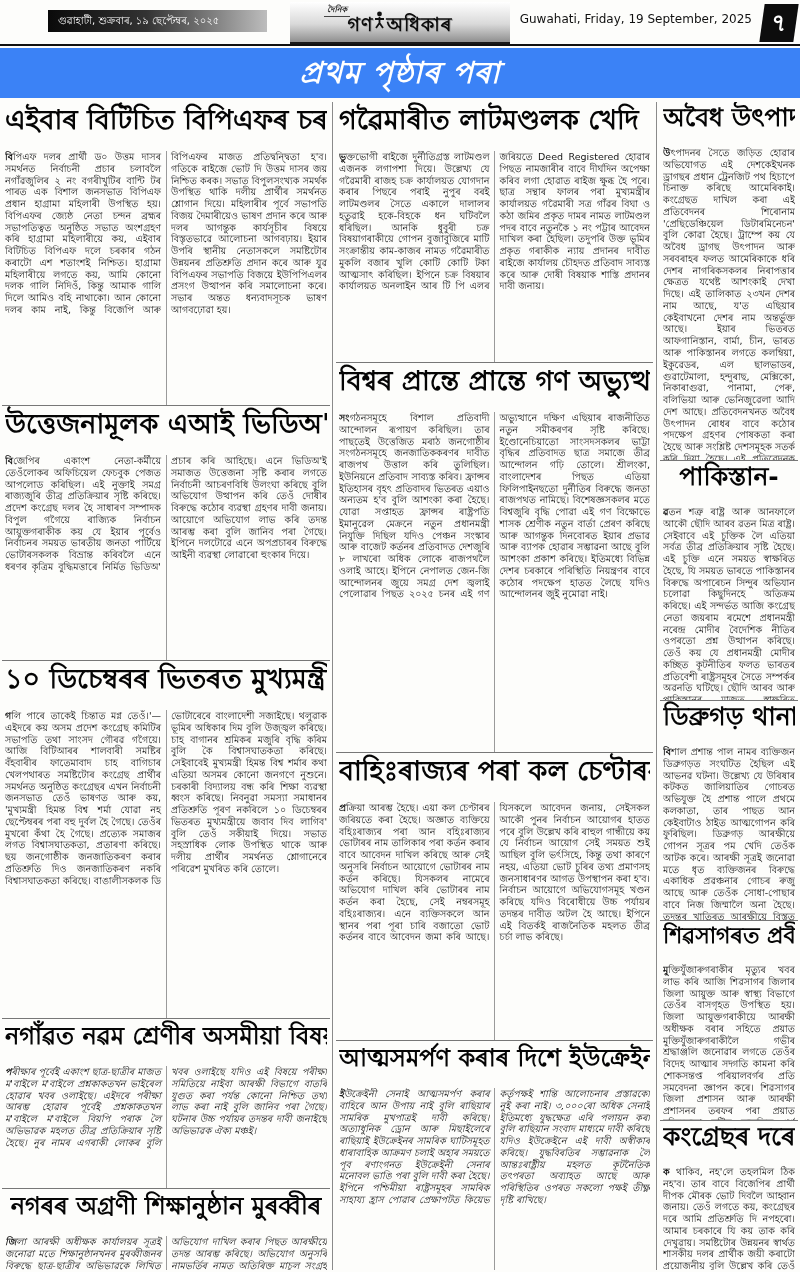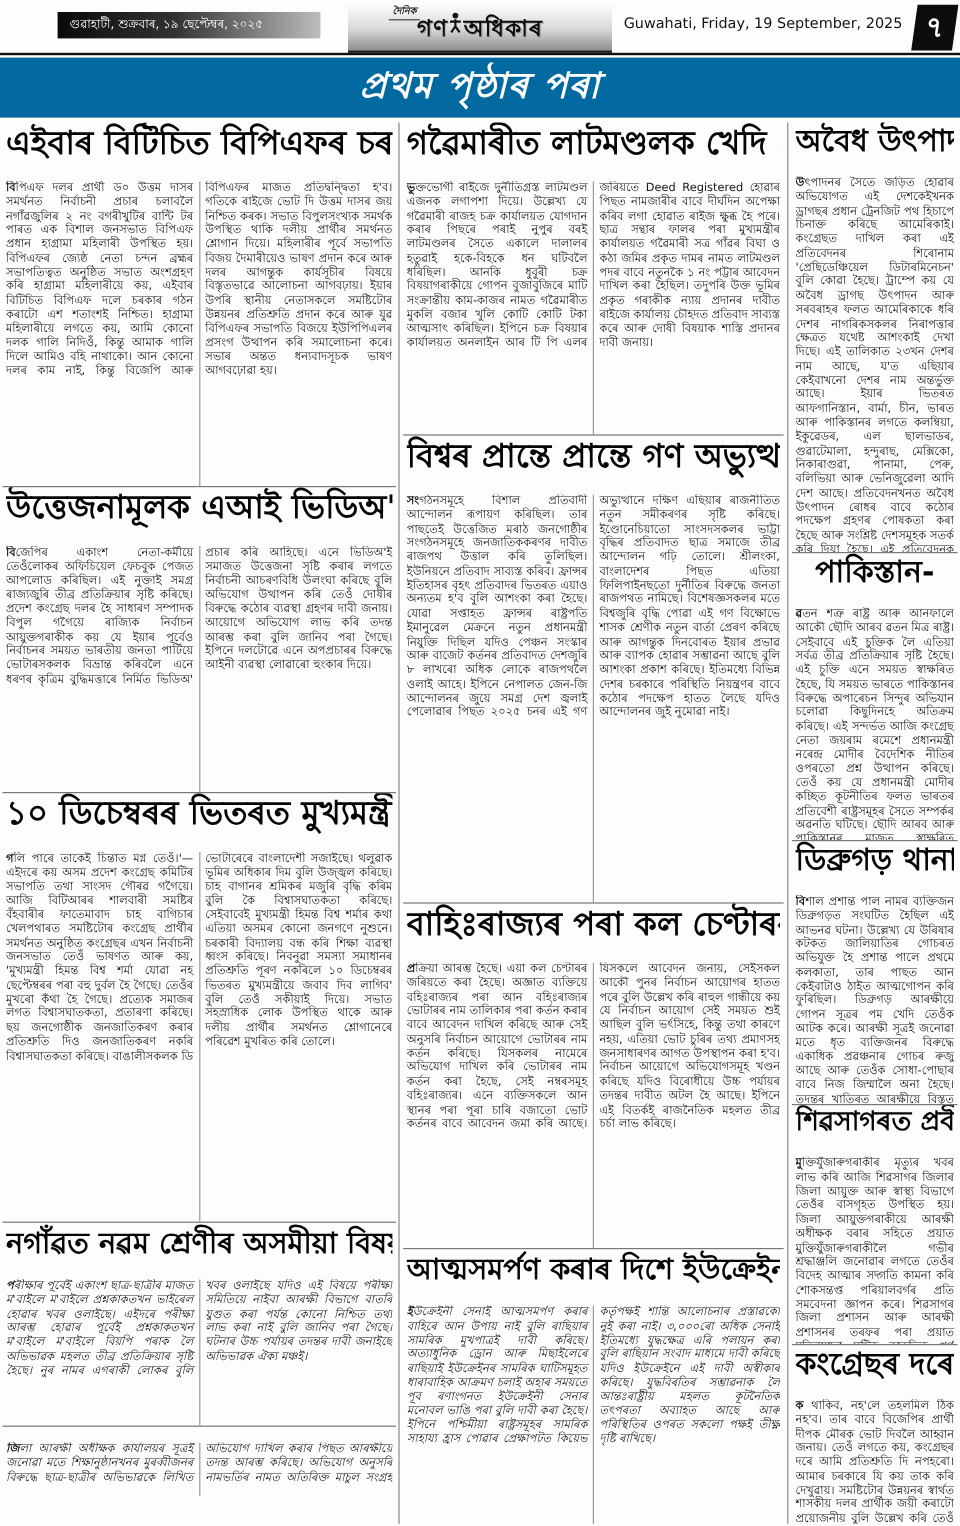--- a/index.html
+++ b/index.html
@@ -17,21 +17,21 @@
   .masthead .small{position:absolute;left:34px;top:1px;font-size:8px;font-weight:bold;color:#222;
             border-bottom:1px solid #444;padding:0 3px;font-style:italic;}
   .masthead .big{font-size:19px;font-weight:bold;color:#0c0c0c;line-height:40px;
             text-shadow:1px 1px 0 #aaa;letter-spacing:1px;white-space:nowrap;}
   .figure-icon{display:inline-block;vertical-align:middle;margin:0 1px 6px 1px;}
   .endate{position:absolute;right:48px;top:12px;font-size:12px;font-weight:normal;white-space:nowrap;}
   .pagenum{position:absolute;right:4px;top:4px;width:34px;height:38px;background:#0d0d0d;
            transform:skewX(-8deg);color:#fff;font-size:24px;font-weight:bold;text-align:center;line-height:38px;}
   .header-rule{position:absolute;left:0;top:44px;width:800px;height:2px;background:#111;}
   
-  .banner{position:absolute;left:0;top:48px;width:800px;height:50px;background:#0369a1;
+  .banner{position:absolute;left:0;top:48px;width:800px;height:50px;background:#3b82f6;
           color:#fff;text-align:center;}
   .banner span{font-size:30px;font-weight:bold;font-style:italic;line-height:50px;letter-spacing:1px;}
   
   .vrule{position:absolute;top:102px;width:1px;height:1168px;background:#8a8a8a;}
   .vr1{left:332px;} .vr2{left:656px;}
   .article{position:absolute;box-sizing:border-box;overflow:hidden;padding:0 3px;}
   .article.sep{border-top:1px solid #777;}
   .hl{font-weight:bold;text-align:center;white-space:nowrap;overflow:hidden;color:#050505;
       font-family:"DejaVu Sans",sans-serif;}
   .hl2{font-size:27px;line-height:36px;height:36px;}      
@@ -112,20 +112,21 @@
   </div>
 
   <div class="article a13 sep">
     <div class="hl hl2b">নগাঁৱত নৱম শ্ৰেণীৰ অসমীয়া বিষয়ৰ</div>
     <div class="bodybox body2 h34">
         <p class="btxt" style="margin:0">পৰীক্ষাৰ পূৰ্বেই একাংশ ছাত্ৰ-ছাত্ৰীৰ মাজত ম'বাইলে ম'বাইলে প্ৰশ্নকাকতখন ভাইৰেল হোৱাৰ খবৰ ওলাইছে। এইদৰে পৰীক্ষা আৰম্ভ হোৱাৰ পূৰ্বেই প্ৰশ্নকাকতখন ম'বাইলে ম'বাইলে বিয়পি পৰাক লৈ অভিভাৱক মহলত তীব্ৰ প্ৰতিক্ৰিয়াৰ সৃষ্টি হৈছে। নুৰ নামৰ এগৰাকী লোকৰ বুলি খবৰ ওলাইছে যদিও এই বিষয়ে পৰীক্ষা সমিতিয়ে নাইবা আৰক্ষী বিভাগে বাতৰি যুগুত কৰা পৰ্যন্ত কোনো নিশ্চিত তথ্য লাভ কৰা নাই বুলি জানিব পৰা গৈছে। ঘটনাৰ উচ্চ পৰ্যায়ৰ তদন্তৰ দাবী জনাইছে অভিভাৱক ঐক্য মঞ্চই।</p>
       </div>
   </div>
 
   <div class="article a14 sep">
+    <div class="hl hl2b">নগৰৰ অগ্ৰণী শিক্ষানুষ্ঠান মুৰব্বীৰ</div>
     <div class="bodybox body2 h34">
         <p class="btxt" style="margin:0">জিলা আৰক্ষী অধীক্ষক কাৰ্যালয়ৰ সূত্ৰই জনোৱা মতে শিক্ষানুষ্ঠানখনৰ মুৰব্বীজনৰ বিৰুদ্ধে ছাত্ৰ-ছাত্ৰীৰ অভিভাৱকে লিখিত অভিযোগ দাখিল কৰাৰ পিছত আৰক্ষীয়ে তদন্ত আৰম্ভ কৰিছে। অভিযোগ অনুসৰি নামভৰ্তিৰ নামত অতিৰিক্ত মাচুল সংগ্ৰহ কৰাৰ লগতে বিভিন্ন অনিয়মত জড়িত থকাৰ তথ্য পোহৰলৈ আহিছে। ঘটনাটোৱে শিক্ষানুৰাগী মহলত তীব্ৰ প্ৰতিক্ৰিয়াৰ সৃষ্টি কৰিছে আৰু দোষী প্ৰমাণিত হ'লে কঠোৰ শাস্তিৰ দাবী উত্থাপন হৈছে।</p>
       </div>
   </div>
 
   <div class="article a2">
     <div class="hl hl2">গৱৈমাৰীত লাটমণ্ডলক খেদি খেদি</div>
     <div class="bodybox body2 h36">
         <p class="btxt" style="margin:0">ভুক্তভোগী ৰাইজে দুৰ্নীতিগ্ৰস্ত লাটমণ্ডল এজনক লগাপশা দিয়ে। উল্লেখ্য যে গৱৈমাৰী ৰাজহ চক্ৰ কাৰ্যালয়ত যোগদান কৰাৰ পিছৰে পৰাই নুপুৰ বৰই লাটমণ্ডলৰ সৈতে একালে দালালৰ হতুৱাই হকে-বিহকে ধন ঘটিবলৈ ধৰিছিল। আনকি ধুবুৰী চক্ৰ বিষয়াগৰাকীয়ে গোপন বুজাবুজিৰে মাটি সংক্ৰান্তীয় কাম-কাজৰ নামত গৱৈমাৰীত মুকলি বজাৰ খুলি কোটি কোটি টকা আত্মসাৎ কৰিছিল। ইপিনে চক্ৰ বিষয়াৰ কাৰ্যালয়ত অনলাইন আৰ টি পি এলৰ জৰিয়তে Deed Registered হোৱাৰ পিছত নামজাৰীৰ বাবে দীৰ্ঘদিন অপেক্ষা কৰিব লগা হোৱাত ৰাইজ ক্ষুব্ধ হৈ পৰে। ছাত্ৰ সন্থাৰ ফালৰ পৰা মুখ্যমন্ত্ৰীৰ কাৰ্যালয়ত গৱৈমাৰী সত্ৰ গাঁৱৰ বিঘা ও কঠা জমিৰ প্ৰকৃত দামৰ নামত লাটমণ্ডল পদৰ বাবে নতুনকৈ ১ নং পট্টাৰ আবেদন দাখিল কৰা হৈছিল। তদুপৰি উক্ত ভূমিৰ প্ৰকৃত গৰাকীক ন্যায় প্ৰদানৰ দাবীত ৰাইজে কাৰ্যালয় চৌহদত প্ৰতিবাদ সাব্যস্ত কৰে আৰু দোষী বিষয়াক শাস্তি প্ৰদানৰ দাবী জনায়।</p>
       </div>

